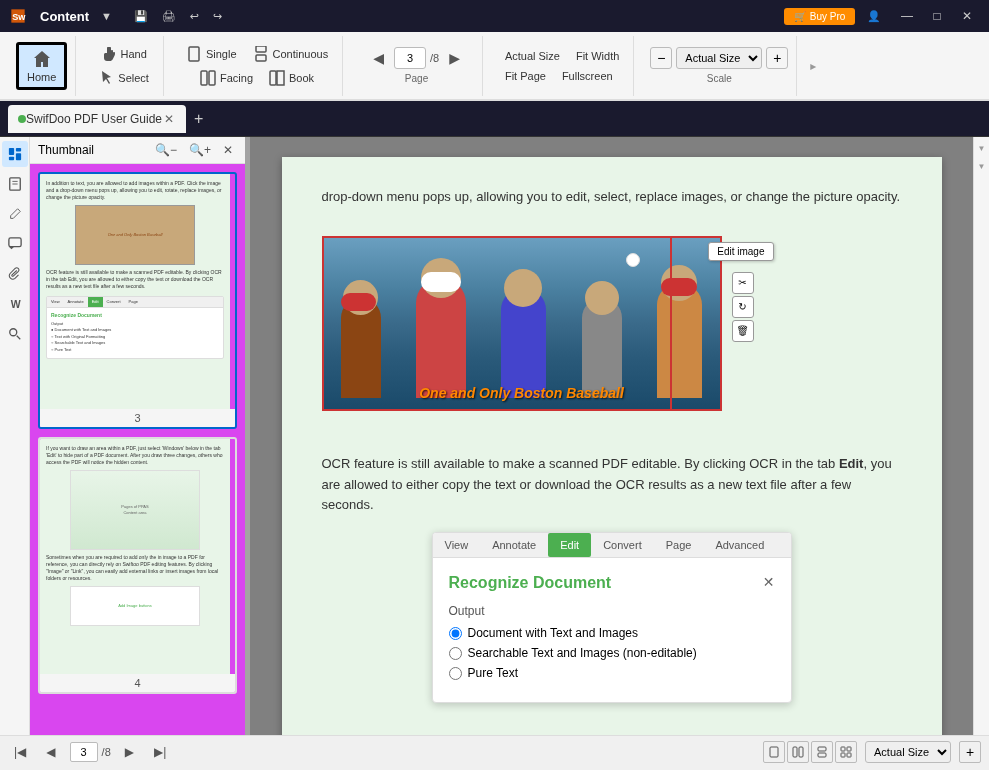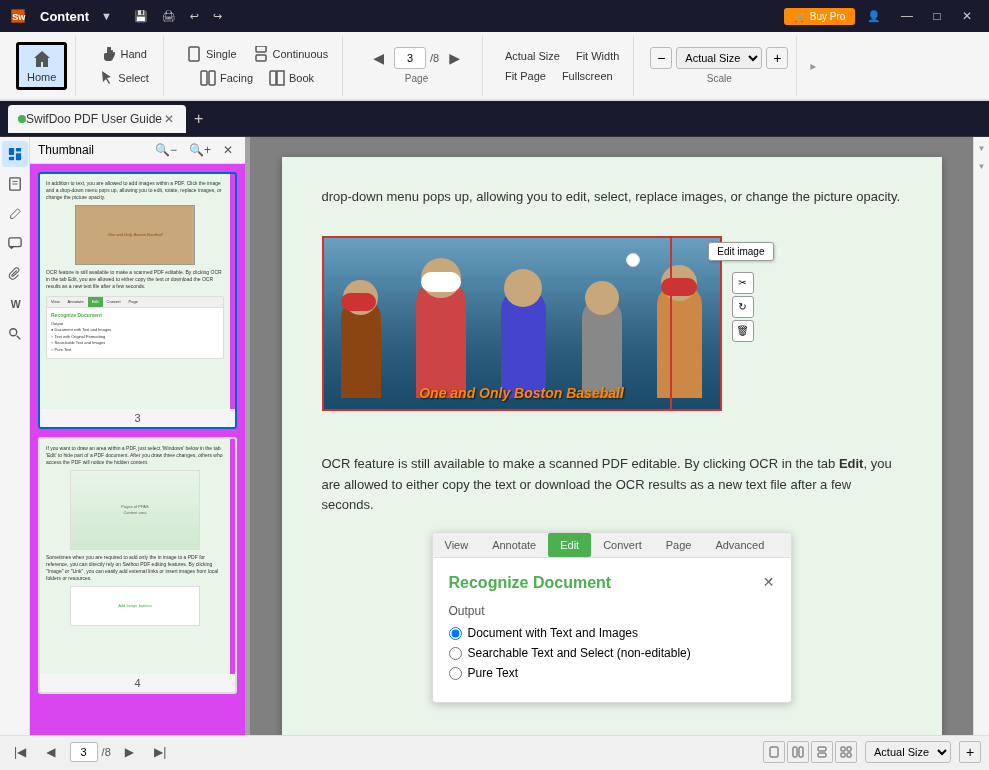--- a/index.html
+++ b/index.html
@@ -425,21 +425,21 @@
             <div class="ocr-title">Recognize Document</div>
             <button class="ocr-close-btn">✕</button>
           </div>
           <div class="ocr-section-label">Output</div>
           <div class="ocr-option">
             <input type="radio" name="ocr-output" checked="" style=""> 
               <span>Document with Text and Images</span>
           </div>
           <div class="ocr-option">
             <input type="radio" name="ocr-output" style=""> 
-              <span>Searchable Text and Select (non-editable)</span>
+              <span>Searchable Text and Images (non-editable)</span>
           </div>
           <div class="ocr-option">
             <input type="radio" name="ocr-output" style=""> 
               <span>Pure Text</span>
           </div>
         </div>
       </div>
     </div>
   </div>
 

